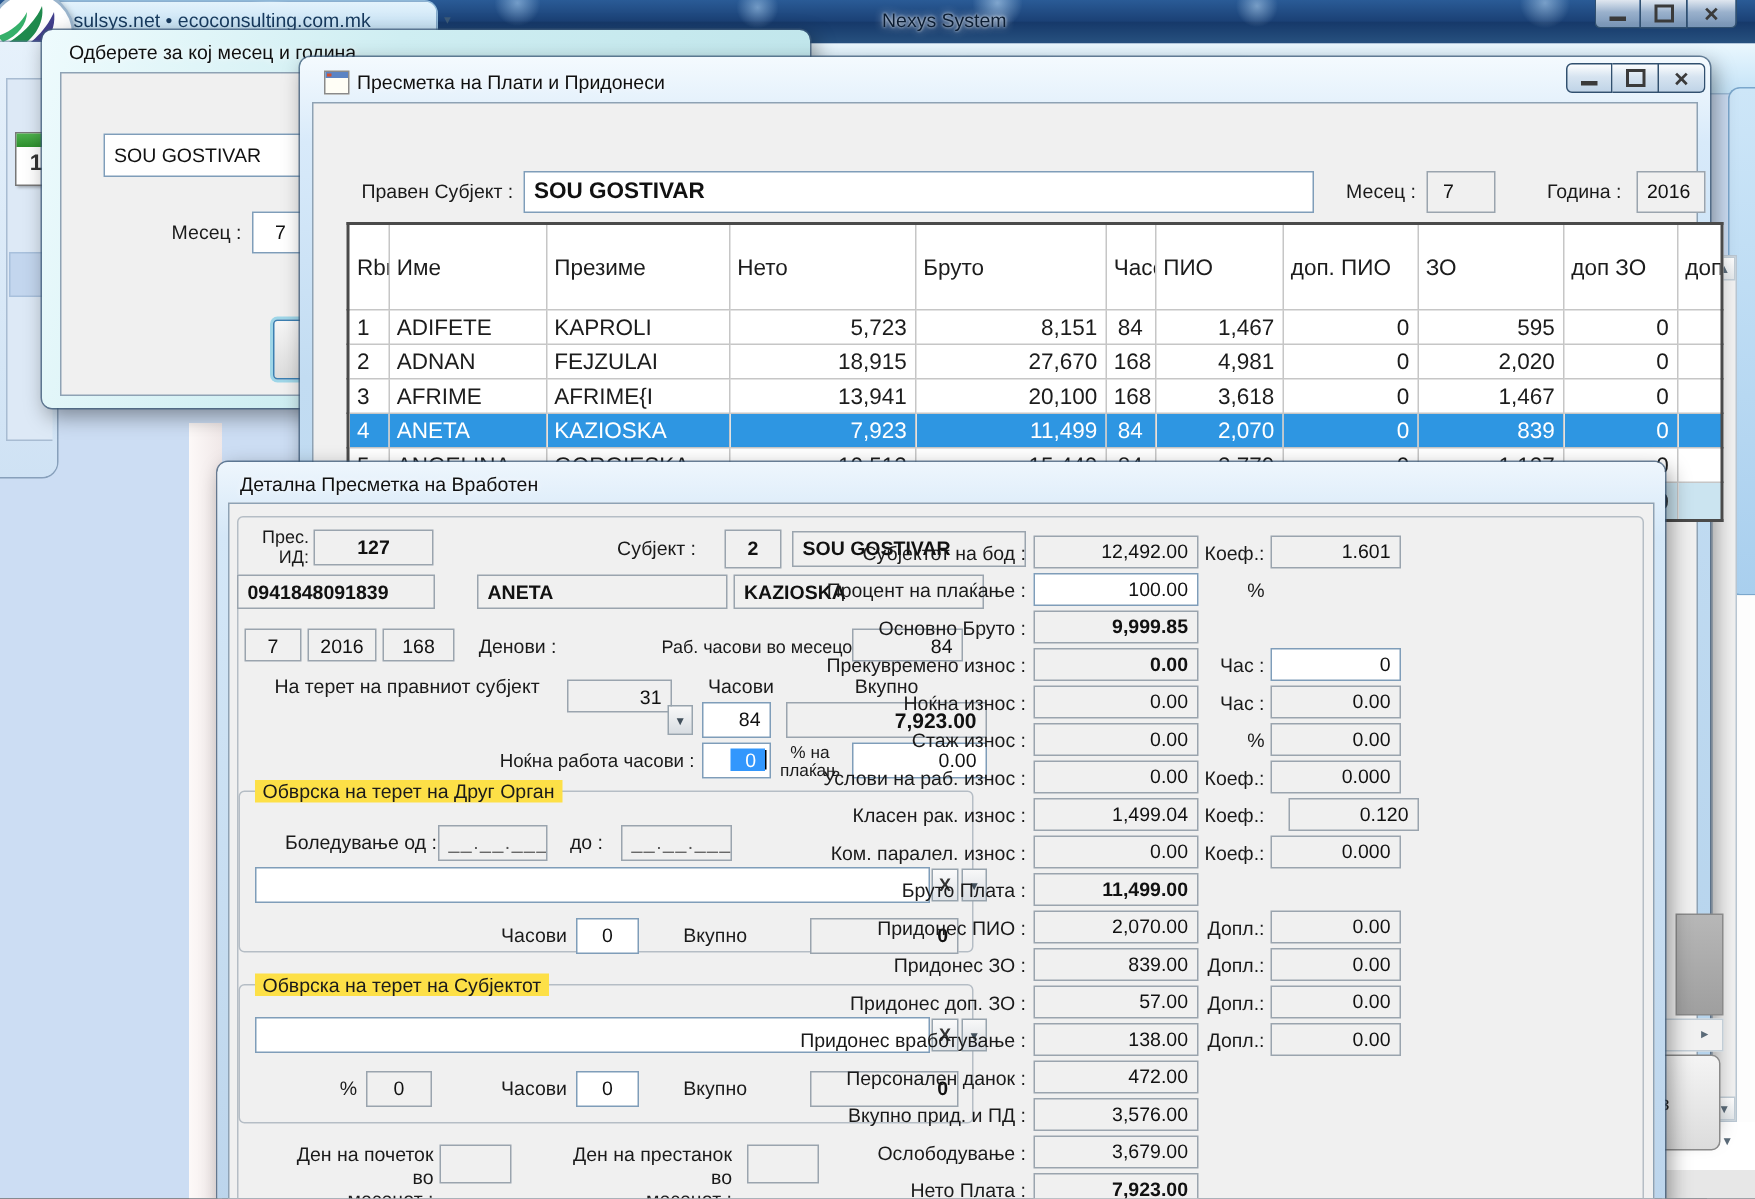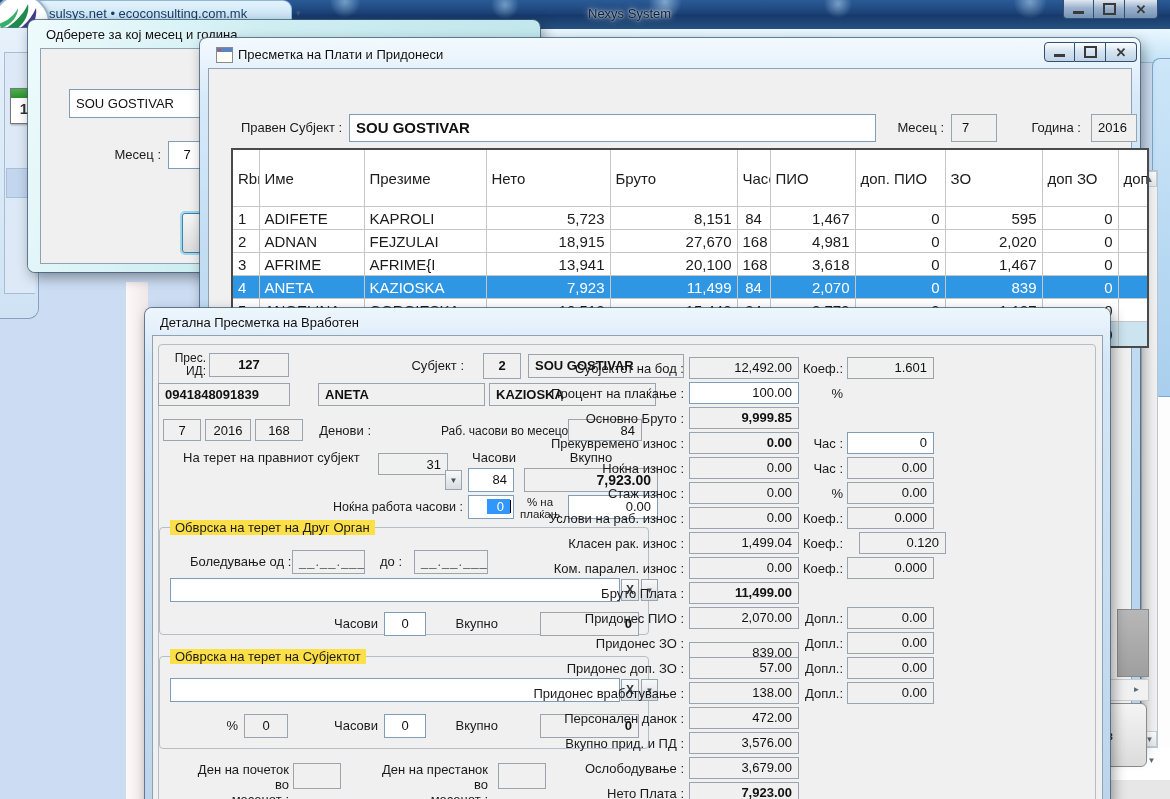--- a/index.html
+++ b/index.html
@@ -442,21 +442,21 @@
           <div class="tb num ro" style="left: 536px; top: 221px; width: 110px; height: 22px; line-height: 18px;">0.00</div>
           <div class="calcrow-lbl" style="left: 628px; top: 225px; width: 62px;">Коеф.:</div>
           <div class="tb num ro" style="left: 694px; top: 221px; width: 87px; height: 22px; line-height: 18px;">0.000</div>
           <div class="calcrow-lbl" style="left: 308px; top: 250px; width: 223px;">Бруто Плата :</div>
           <div class="tb num ro b" style="left: 536px; top: 246px; width: 110px; height: 22px; line-height: 18px;">11,499.00</div>
           <div class="calcrow-lbl" style="left: 308px; top: 275px; width: 223px;">Придонес ПИО :</div>
           <div class="tb num ro" style="left: 536px; top: 271px; width: 110px; height: 22px; line-height: 18px;">2,070.00</div>
           <div class="calcrow-lbl" style="left: 628px; top: 275px; width: 62px;">Допл.:</div>
           <div class="tb num ro" style="left: 694px; top: 271px; width: 87px; height: 22px; line-height: 18px;">0.00</div>
           <div class="calcrow-lbl" style="left: 308px; top: 300px; width: 223px;">Придонес ЗО :</div>
-          <div class="tb num ro" style="left: 536px; top: 306px; width: 110px; height: 22px; line-height: 18px;">839.00</div>
+          <div class="tb num ro" style="left: 536px; top: 296px; width: 110px; height: 22px; line-height: 18px;">839.00</div>
           <div class="calcrow-lbl" style="left: 628px; top: 300px; width: 62px;">Допл.:</div>
           <div class="tb num ro" style="left: 694px; top: 296px; width: 87px; height: 22px; line-height: 18px;">0.00</div>
           <div class="calcrow-lbl" style="left: 308px; top: 325px; width: 223px;">Придонес доп. ЗО :</div>
           <div class="tb num ro" style="left: 536px; top: 321px; width: 110px; height: 22px; line-height: 18px;">57.00</div>
           <div class="calcrow-lbl" style="left: 628px; top: 325px; width: 62px;">Допл.:</div>
           <div class="tb num ro" style="left: 694px; top: 321px; width: 87px; height: 22px; line-height: 18px;">0.00</div>
           <div class="calcrow-lbl" style="left: 308px; top: 350px; width: 223px;">Придонес вработување :</div>
           <div class="tb num ro" style="left: 536px; top: 346px; width: 110px; height: 22px; line-height: 18px;">138.00</div>
           <div class="calcrow-lbl" style="left: 628px; top: 350px; width: 62px;">Допл.:</div>
           <div class="tb num ro" style="left: 694px; top: 346px; width: 87px; height: 22px; line-height: 18px;">0.00</div>

